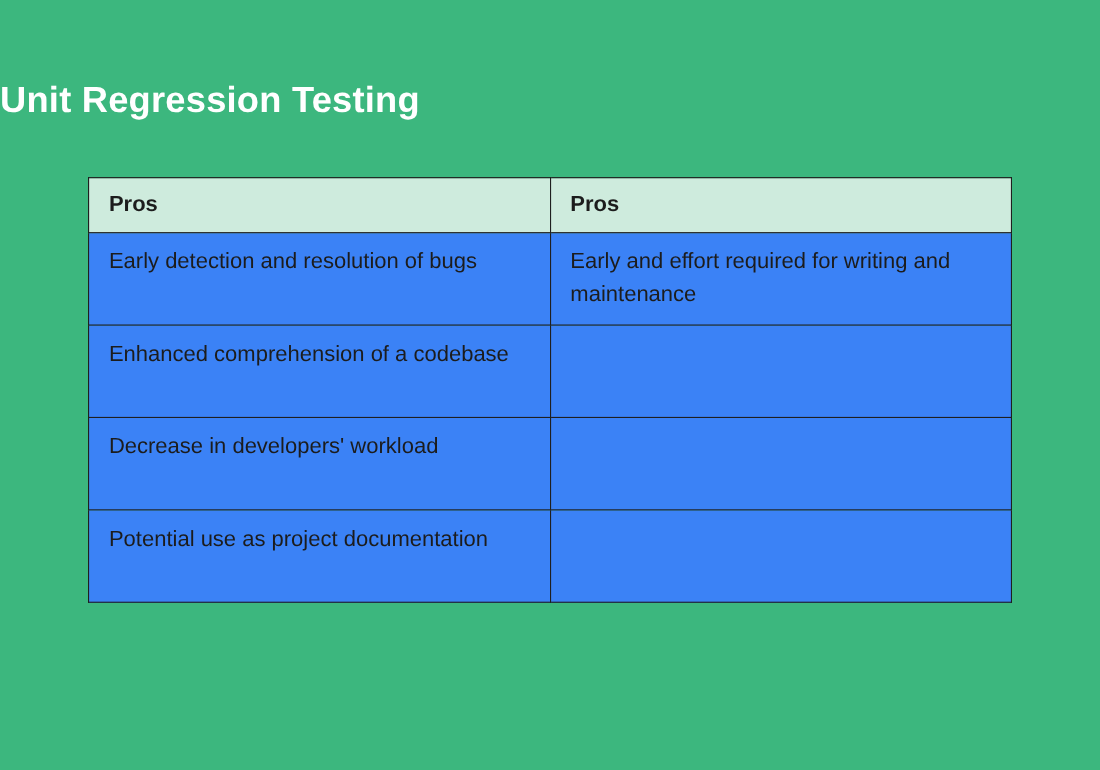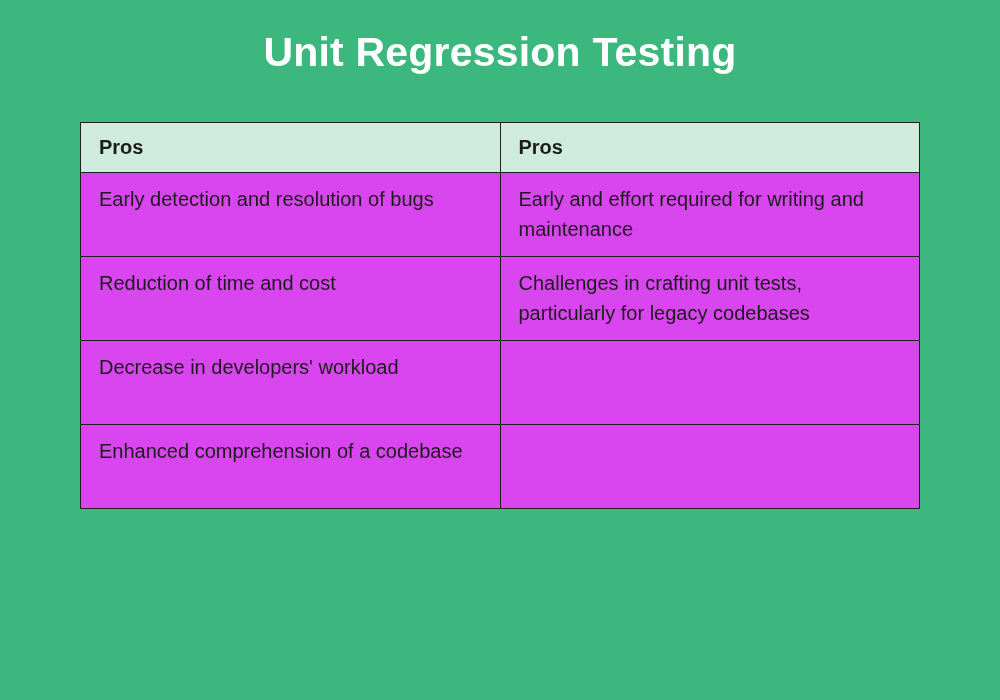--- a/index.html
+++ b/index.html
@@ -4,24 +4,23 @@
 <style>
   * { margin: 0; padding: 0; box-sizing: border-box; }
   html, body { width: 1000px; height: 700px; }
   body {
     background: #3CB77E;
     font-family: "Liberation Sans", sans-serif;
     overflow: hidden;
   }
   .page-title {
     color: #FFFFFF;
-    font-size: 41px;
+    font-size: 33px;
     font-weight: 700;
-    text-align: center;
-    padding-top: 34px;
+    padding-top: 73px;
     line-height: 36px;
     letter-spacing: 0.2px;
   }
   .table-wrap { margin: 52px 80px 0 80px; }
   table {
     width: 840px;
     border-collapse: collapse;
     table-layout: fixed;
     border-radius: 14px;
   }
@@ -34,21 +33,21 @@
   }
   th {
     background: #CEEBDD;
     height: 50px;
     vertical-align: middle;
     font-size: 20px;
     font-weight: 700;
     padding: 0 10px 0 18px;
   }
   td {
-    background: #d946ef;
+    background: #3b82f6;
     height: 84px;
     font-size: 20px;
     font-weight: 400;
     line-height: 30px;
     padding: 11px 28px 0 18px;
   }
 </style>
 </head>
 <body>
 
@@ -61,26 +60,26 @@
         <th>Pros</th>
         <th>Pros</th>
       </tr>
     </thead>
     <tbody>
       <tr>
         <td>Early detection and resolution of bugs</td>
         <td>Early and effort required for writing and maintenance</td>
       </tr>
       <tr>
-        <td>Reduction of time and cost</td>
-        <td>Challenges in crafting unit tests, particularly for legacy codebases</td>
+        <td>Enhanced comprehension of a codebase</td>
+        <td></td>
       </tr>
       <tr>
         <td>Decrease in developers' workload</td>
         <td></td>
       </tr>
       <tr>
-        <td>Enhanced comprehension of a codebase</td>
+        <td>Potential use as project documentation</td>
         <td></td>
       </tr>
     </tbody>
   </table>
 </div>
 
 </body></html>

